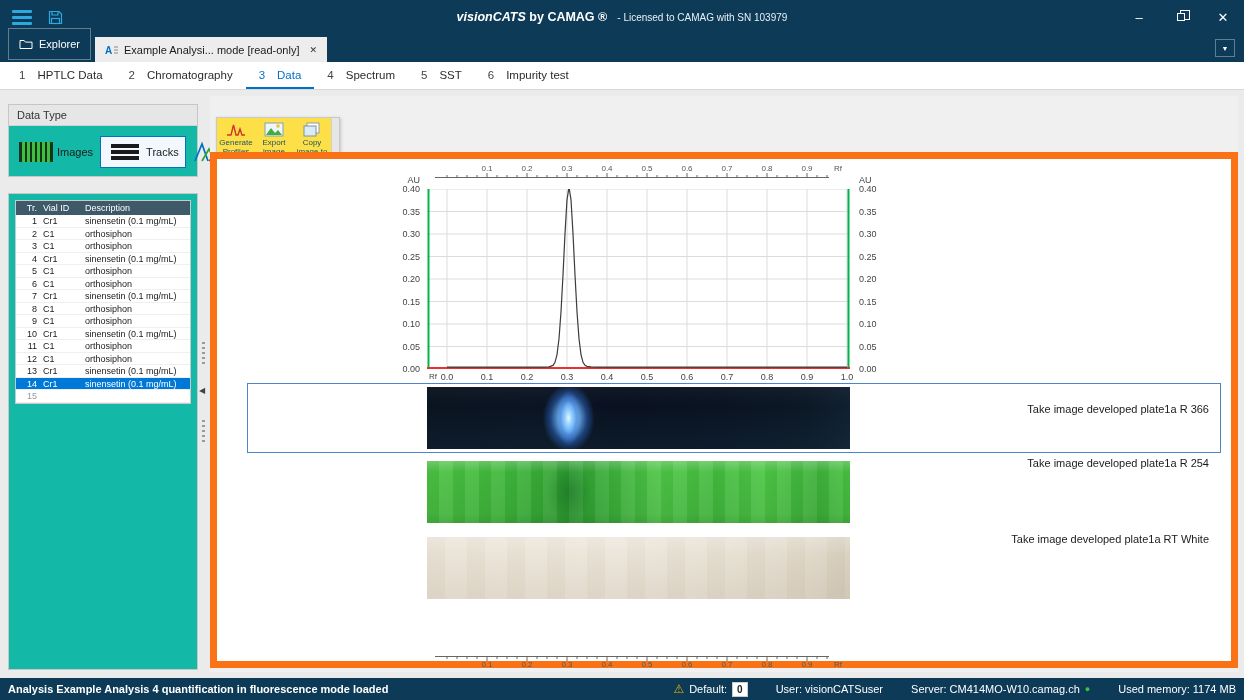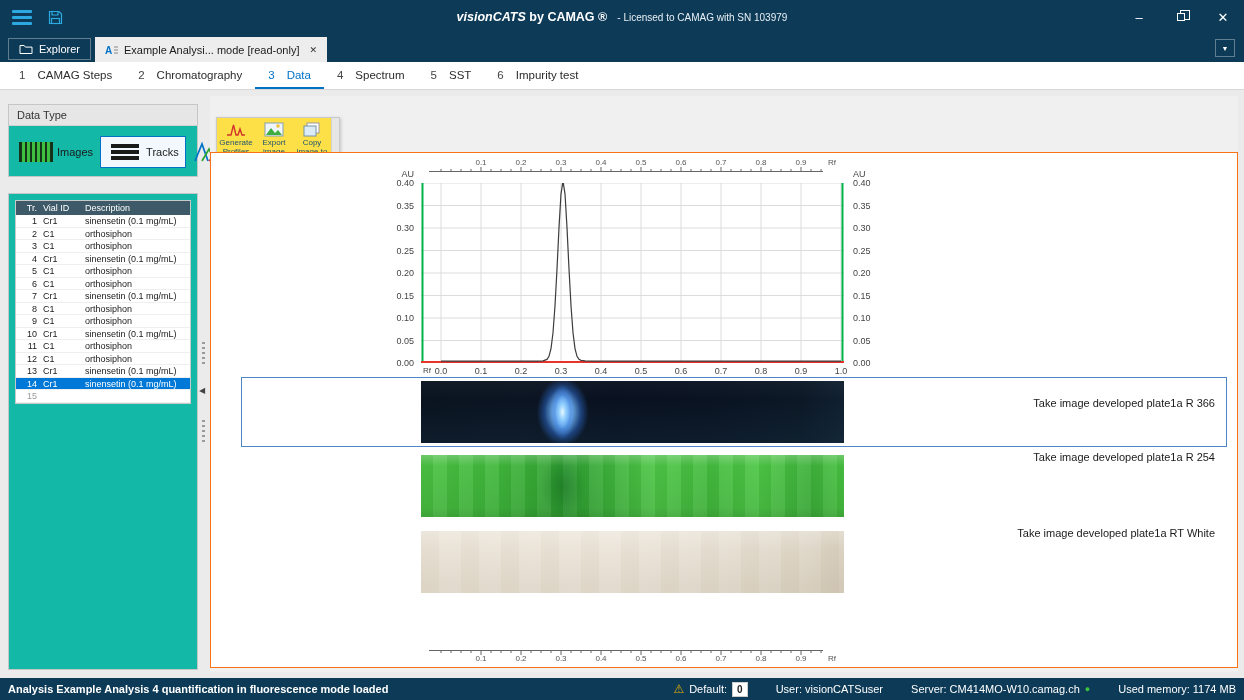--- a/index.html
+++ b/index.html
@@ -20,21 +20,21 @@
   .app-r{font-weight:bold;}
   .lic{font-size:10px;margin-left:10px;color:#E8F0F5;}
   .win-controls{margin-left:auto;display:flex;z-index:2;}
   .wc{width:42px;height:34px;display:flex;align-items:center;justify-content:center;font-size:13px;cursor:pointer;}
   .maxbox{position:relative;width:8px;height:8px;border:1px solid #fff;background:var(--c-titlebar);}
   .maxbox::before{content:"";position:absolute;left:2px;top:-4px;width:8px;height:8px;border:1px solid #fff;z-index:-1;}
 
   
   .tabbar{height:28px;background:var(--c-titlebar);display:flex;align-items:flex-end;padding-left:8px;position:relative;}
   .tab{display:flex;align-items:center;gap:6px;font-size:11px;padding:0 10px;cursor:pointer;}
-  .tab-explorer{height:22px;margin-bottom:2px;border:1px solid #5F7E92;color:#fff;}
+  .tab-explorer{height:32px;margin-bottom:2px;border:1px solid #5F7E92;color:#fff;}
   .tab-doc{height:25px;margin-left:4px;background:#EDEDED;color:#1a1a1a;}
   .tab-close{color:#333;font-size:9px;margin-left:4px;}
   .pin-btn{position:absolute;right:9px;top:5px;width:20px;height:18px;border:1px solid #5F7E92;display:flex;align-items:center;justify-content:center;color:#fff;font-size:7px;cursor:pointer;}
 
   
   .stepbar{height:28px;background:#fff;border-bottom:1px solid #D8D8D8;display:flex;align-items:stretch;padding-left:6px;font-size:11.5px;color:#2b2b2b;}
   .step{display:flex;align-items:center;padding:0 13px;gap:12px;border-bottom:2px solid transparent;cursor:pointer;}
   .step .num{color:#444;}
   .step.active{color:var(--c-active);}
   .step.active .num{color:var(--c-active);}
@@ -72,21 +72,21 @@
   .grip{position:absolute;left:4px;width:3px;height:22px;background:repeating-linear-gradient(180deg,#9a9a9a 0 2px,transparent 2px 5px);cursor:row-resize;}
   .split-arrow{position:absolute;left:1px;top:296px;font-size:8px;color:#444;cursor:pointer;}
 
   .main{flex:1;position:relative;margin:6px 6px 6px 0;min-width:0;background:#F0F0F0;}
   .toolbar{position:absolute;top:21px;left:6px;display:flex;background:#fde047;border:1px solid #C9C9C9;box-shadow:1px 1px 3px rgba(0,0,0,0.18);height:60px;}
   .tool-btn{width:38px;display:flex;flex-direction:column;align-items:center;padding:4px 2px 2px;gap:2px;font-size:8px;line-height:1.1;color:#1d516e;text-align:center;cursor:pointer;}
   .t-ic svg{display:block;}
   .tool-strip{width:8px;background:#E6E6E6;border-left:1px solid #D2D2D2;position:relative;}
   .tool-strip::after{content:"";position:absolute;left:2px;bottom:4px;width:3px;height:10px;background:repeating-linear-gradient(180deg,#9a9a9a 0 1.5px,transparent 1.5px 3.5px);}
 
-  .canvas{position:absolute;left:0;right:0;top:56px;bottom:4px;background:#fff;border:1px solid #f97316;}
+  .canvas{position:absolute;left:0;right:0;top:56px;bottom:4px;background:#fff;border:7px solid #f97316;}
   .ruler{position:absolute;overflow:visible;}
   #plot-svg{position:absolute;left:210px;top:30px;}
   .aucol{position:absolute;top:0;width:40px;height:240px;}
   .aucol.left{left:166px;}
   .aucol.right{left:639px;}
   .aucol .ylab{position:absolute;width:100%;font-size:9px;color:#444;height:10px;line-height:10px;}
   .aucol.left .ylab{text-align:right;padding-right:3px;}
   .aucol.right .ylab{text-align:left;padding-left:3px;}
   #x-labels{position:absolute;left:210px;top:213px;width:423px;height:12px;}
   .xlab{position:absolute;top:0;font-size:9px;color:#444;text-align:center;}
@@ -166,21 +166,21 @@
     <span>Example Analysi... mode [read-only]</span>
     <span class="tab-close">✕</span>
   </div>
   <div class="pin-btn">▼</div>
 </div>
 
 <div class="stepbar">
   <div style="display:flex;align-items:stretch;">
       <div class="step">
         <span class="num">1</span>
-        <span class="lbl">CAMAG Steps</span>
+        <span class="lbl">HPTLC Data</span>
       </div>
       <div class="step">
         <span class="num">2</span>
         <span class="lbl">Chromatography</span>
       </div>
       <div class="step active">
         <span class="num">3</span>
         <span class="lbl">Data</span>
       </div>
       <div class="step">

